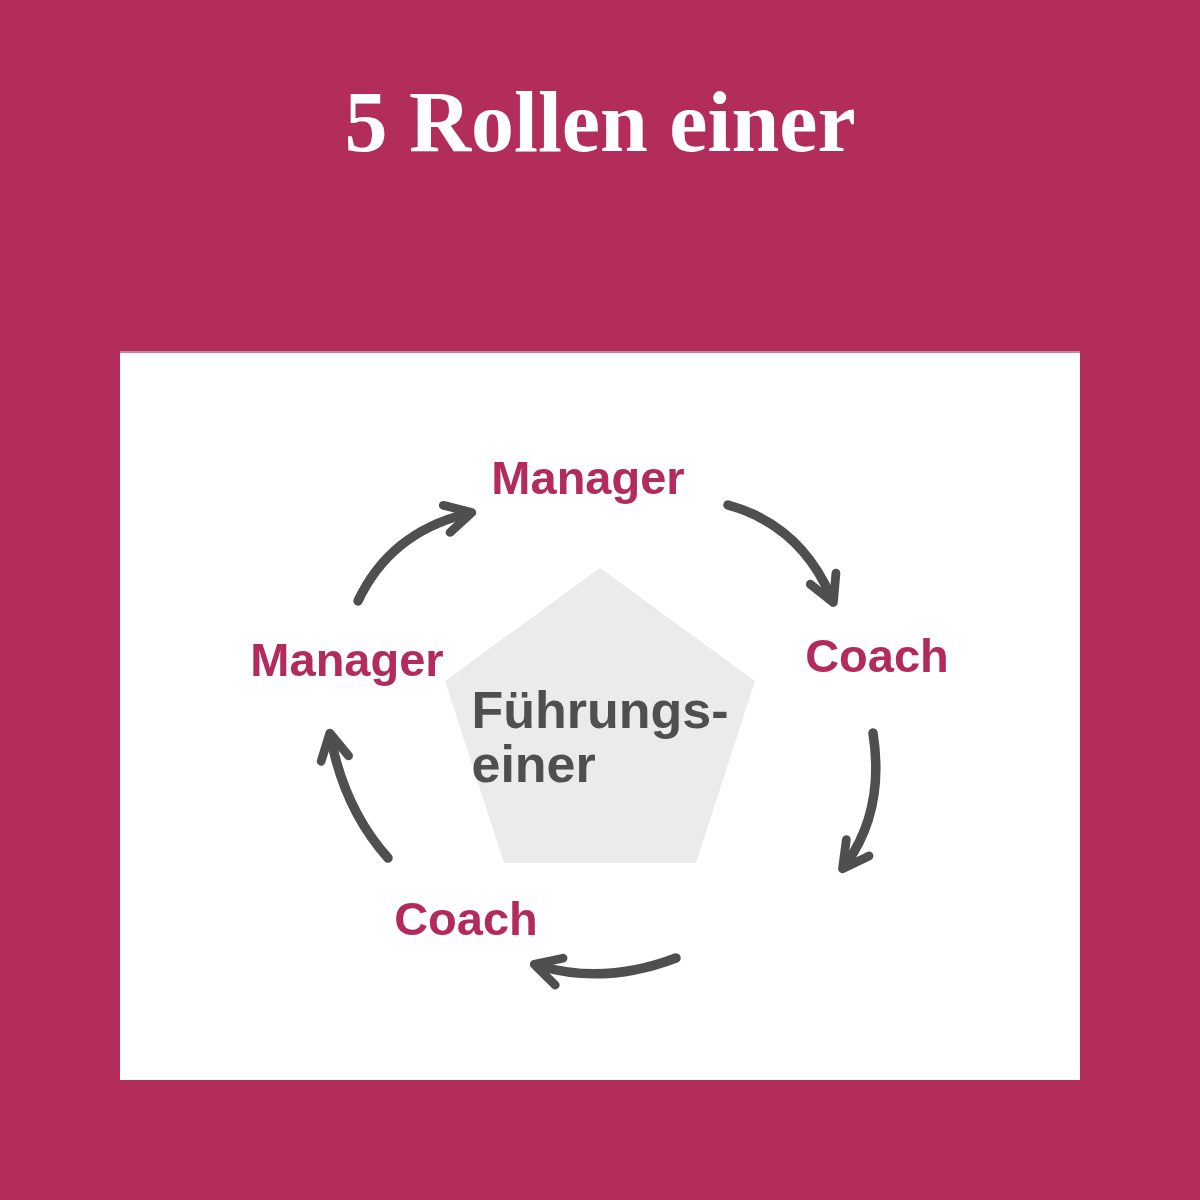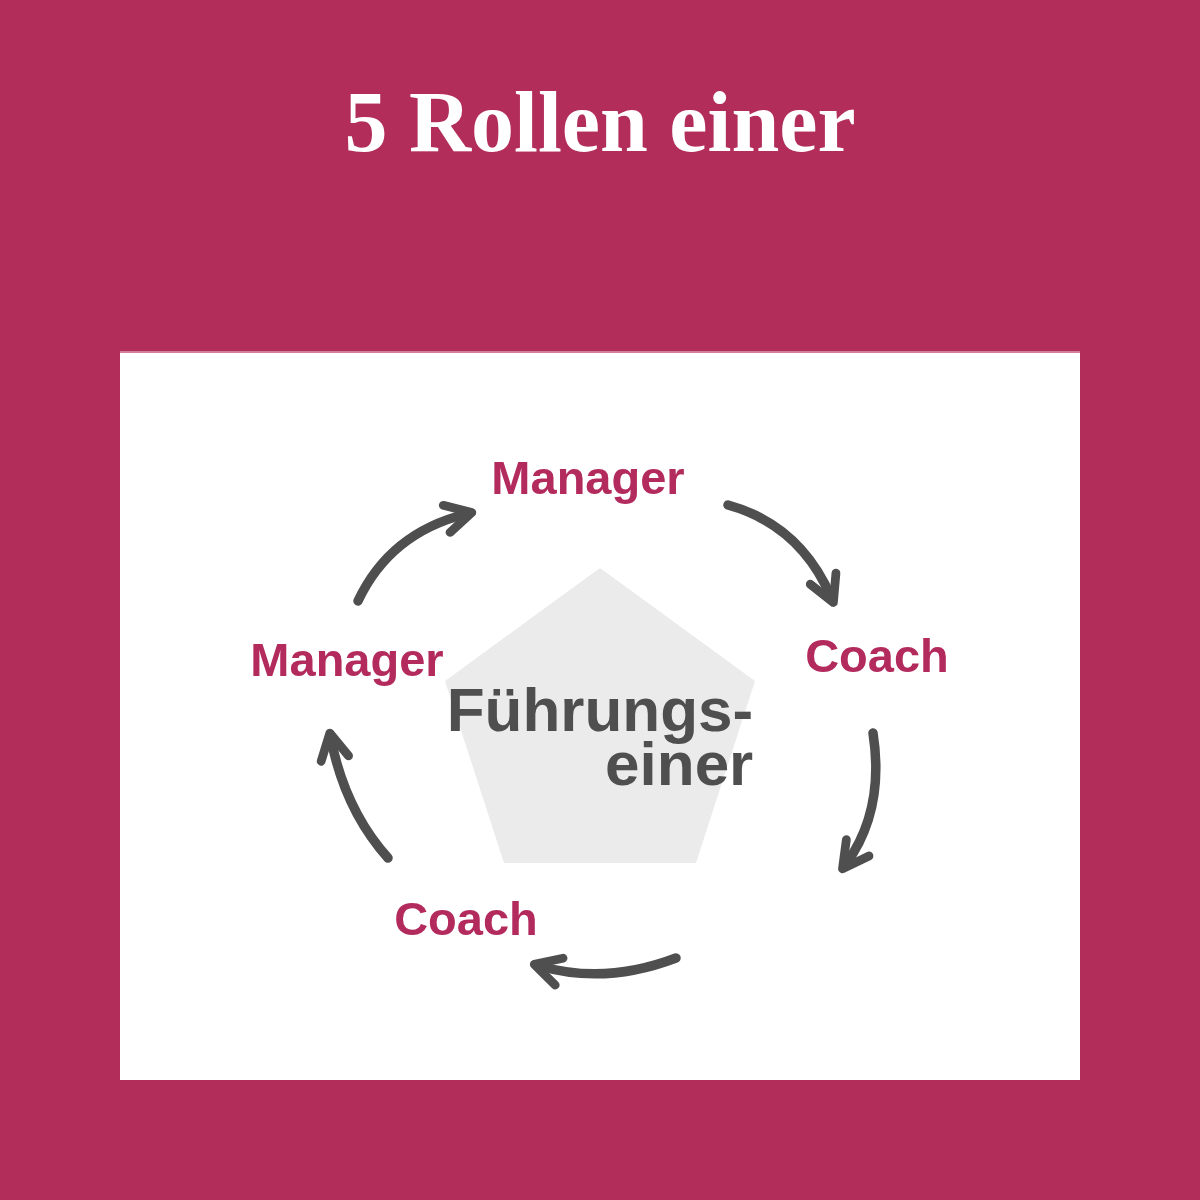--- a/index.html
+++ b/index.html
@@ -58,23 +58,23 @@
     font-weight:bold;
     font-size:47px;
     white-space:nowrap;
   }
   .center-label{
     position:absolute;
     left:600px;top:737px;
     transform:translate(-50%,-50%);
     color:var(--pentagon_text);
     font-weight:bold;
-    font-size:62px;
+    font-size:52px;
     line-height:54px;
-    text-align:right;
+    text-align:left;
     white-space:nowrap;
   }
 </style>
 </head>
 <body>
 
 <div class="page">
 
   <h1 class="title">
     <span class="tline">5 Rollen einer</span>

